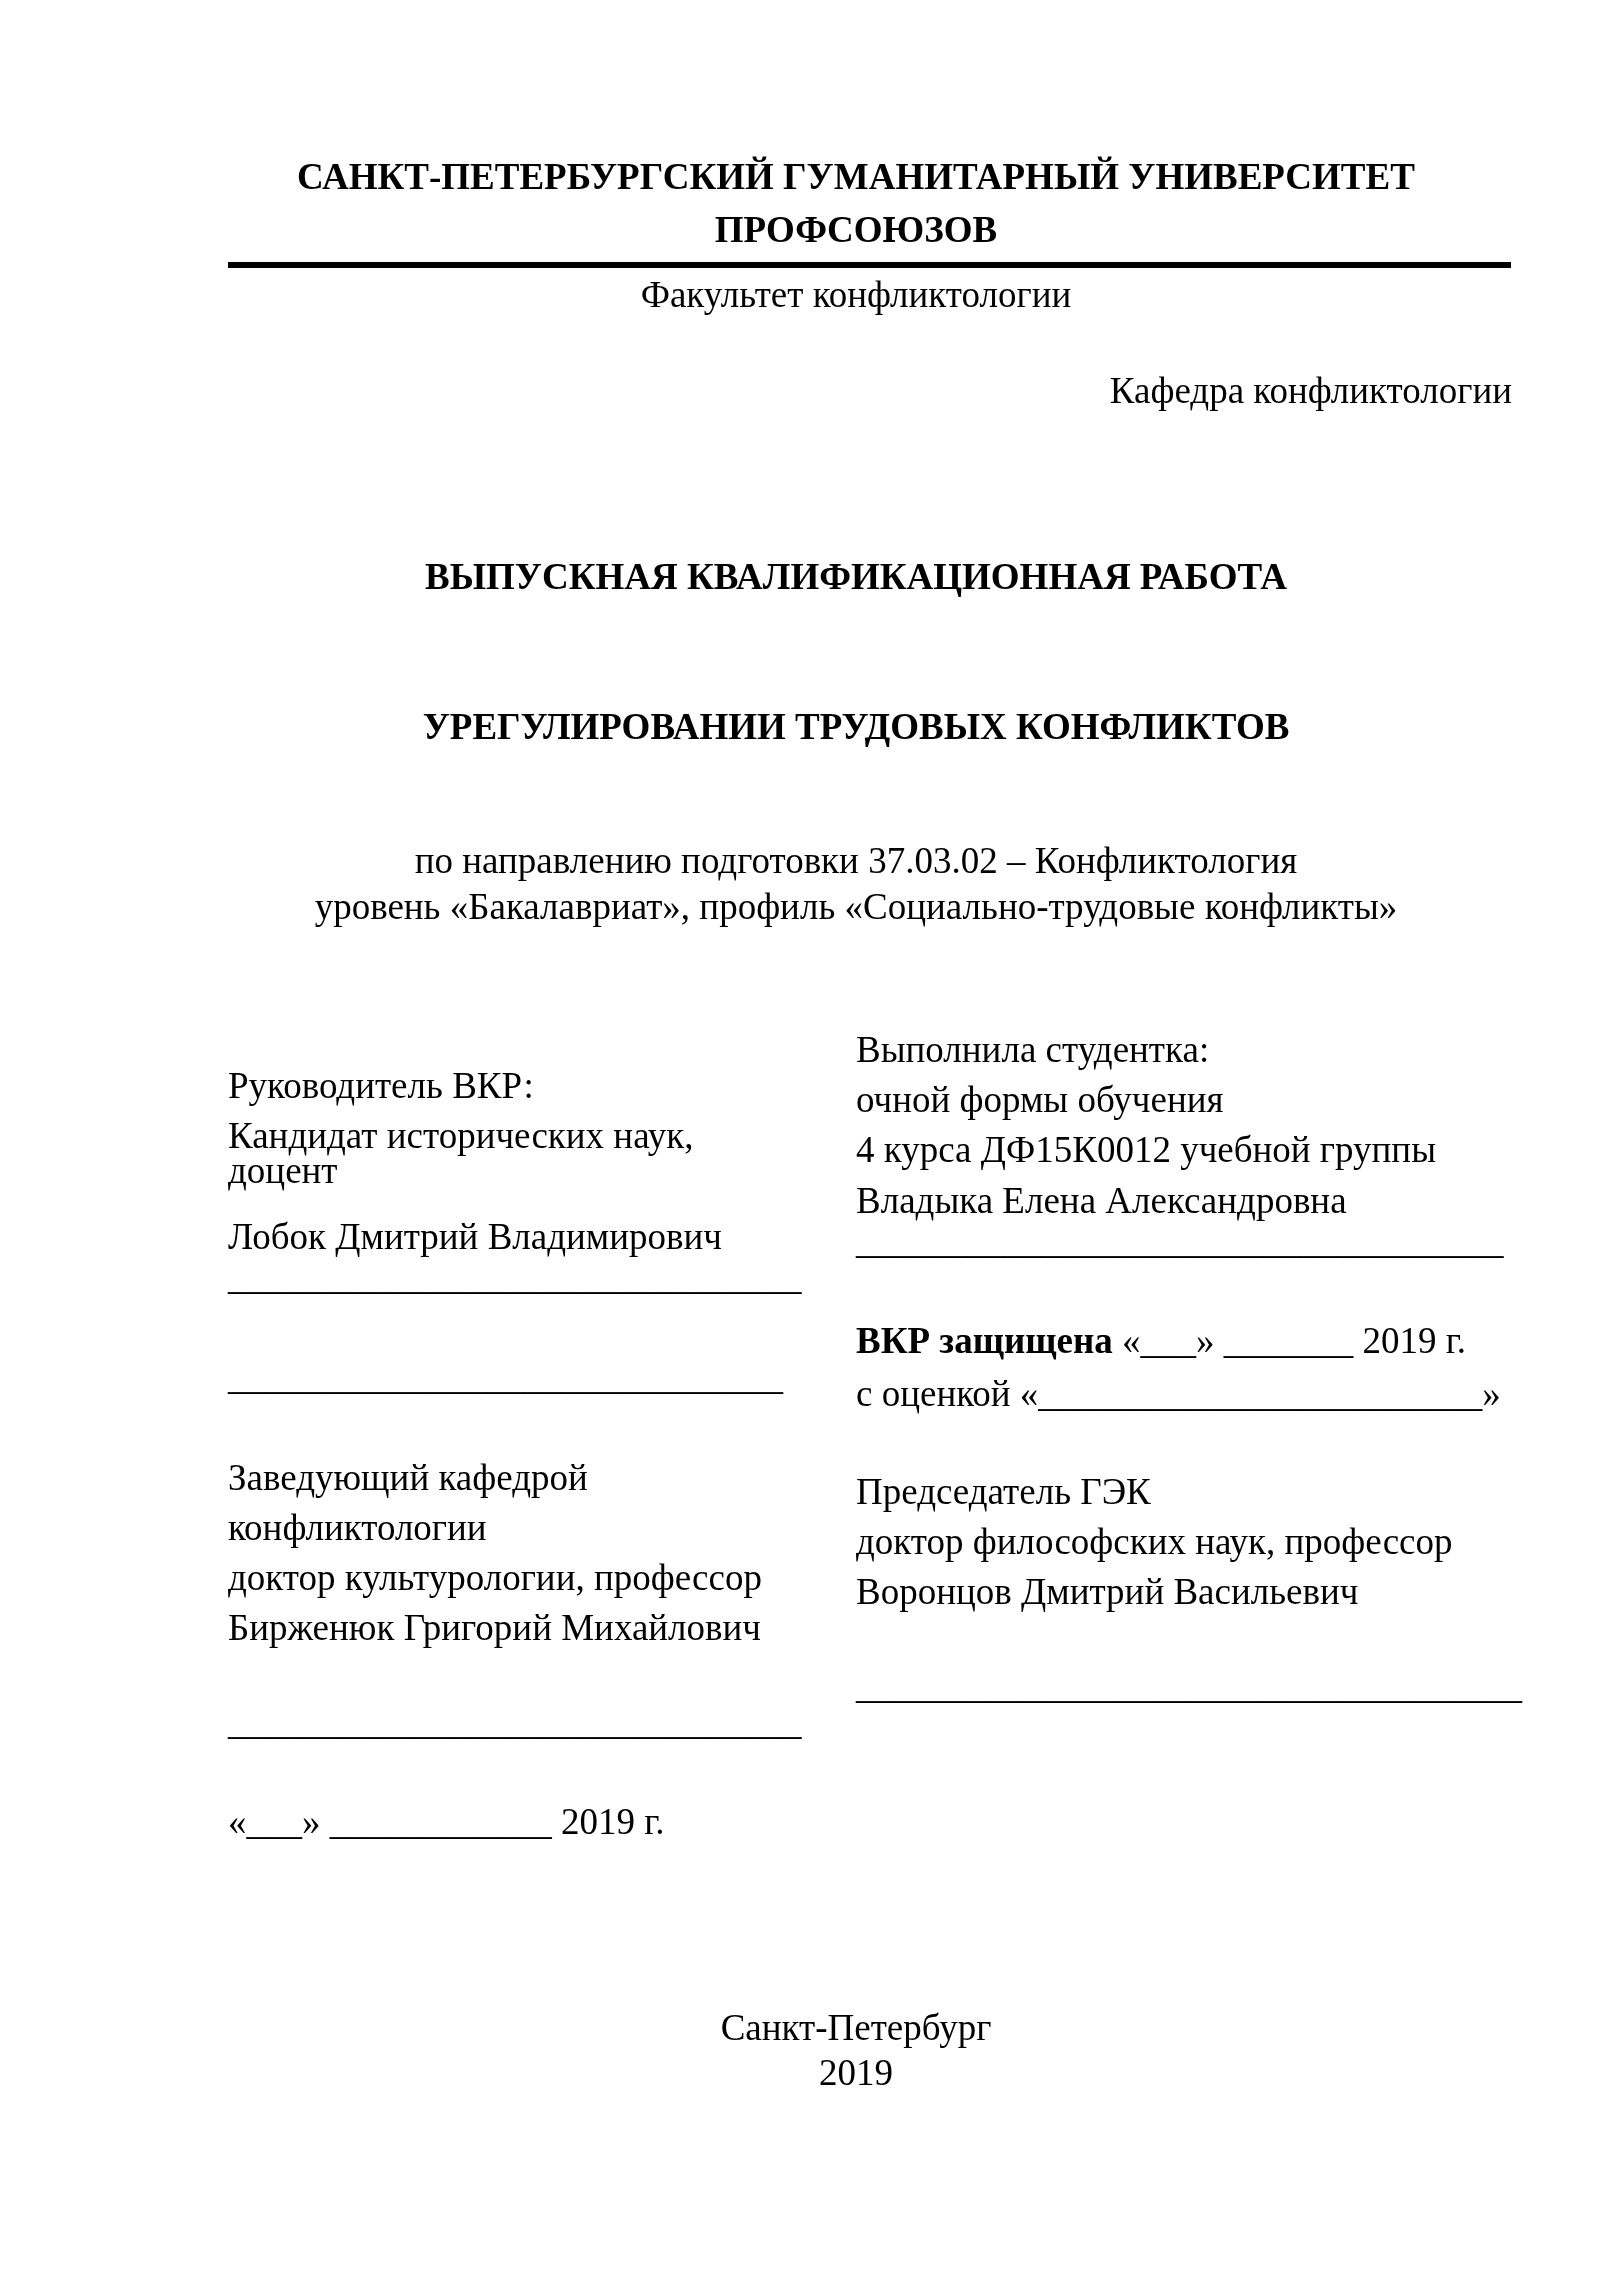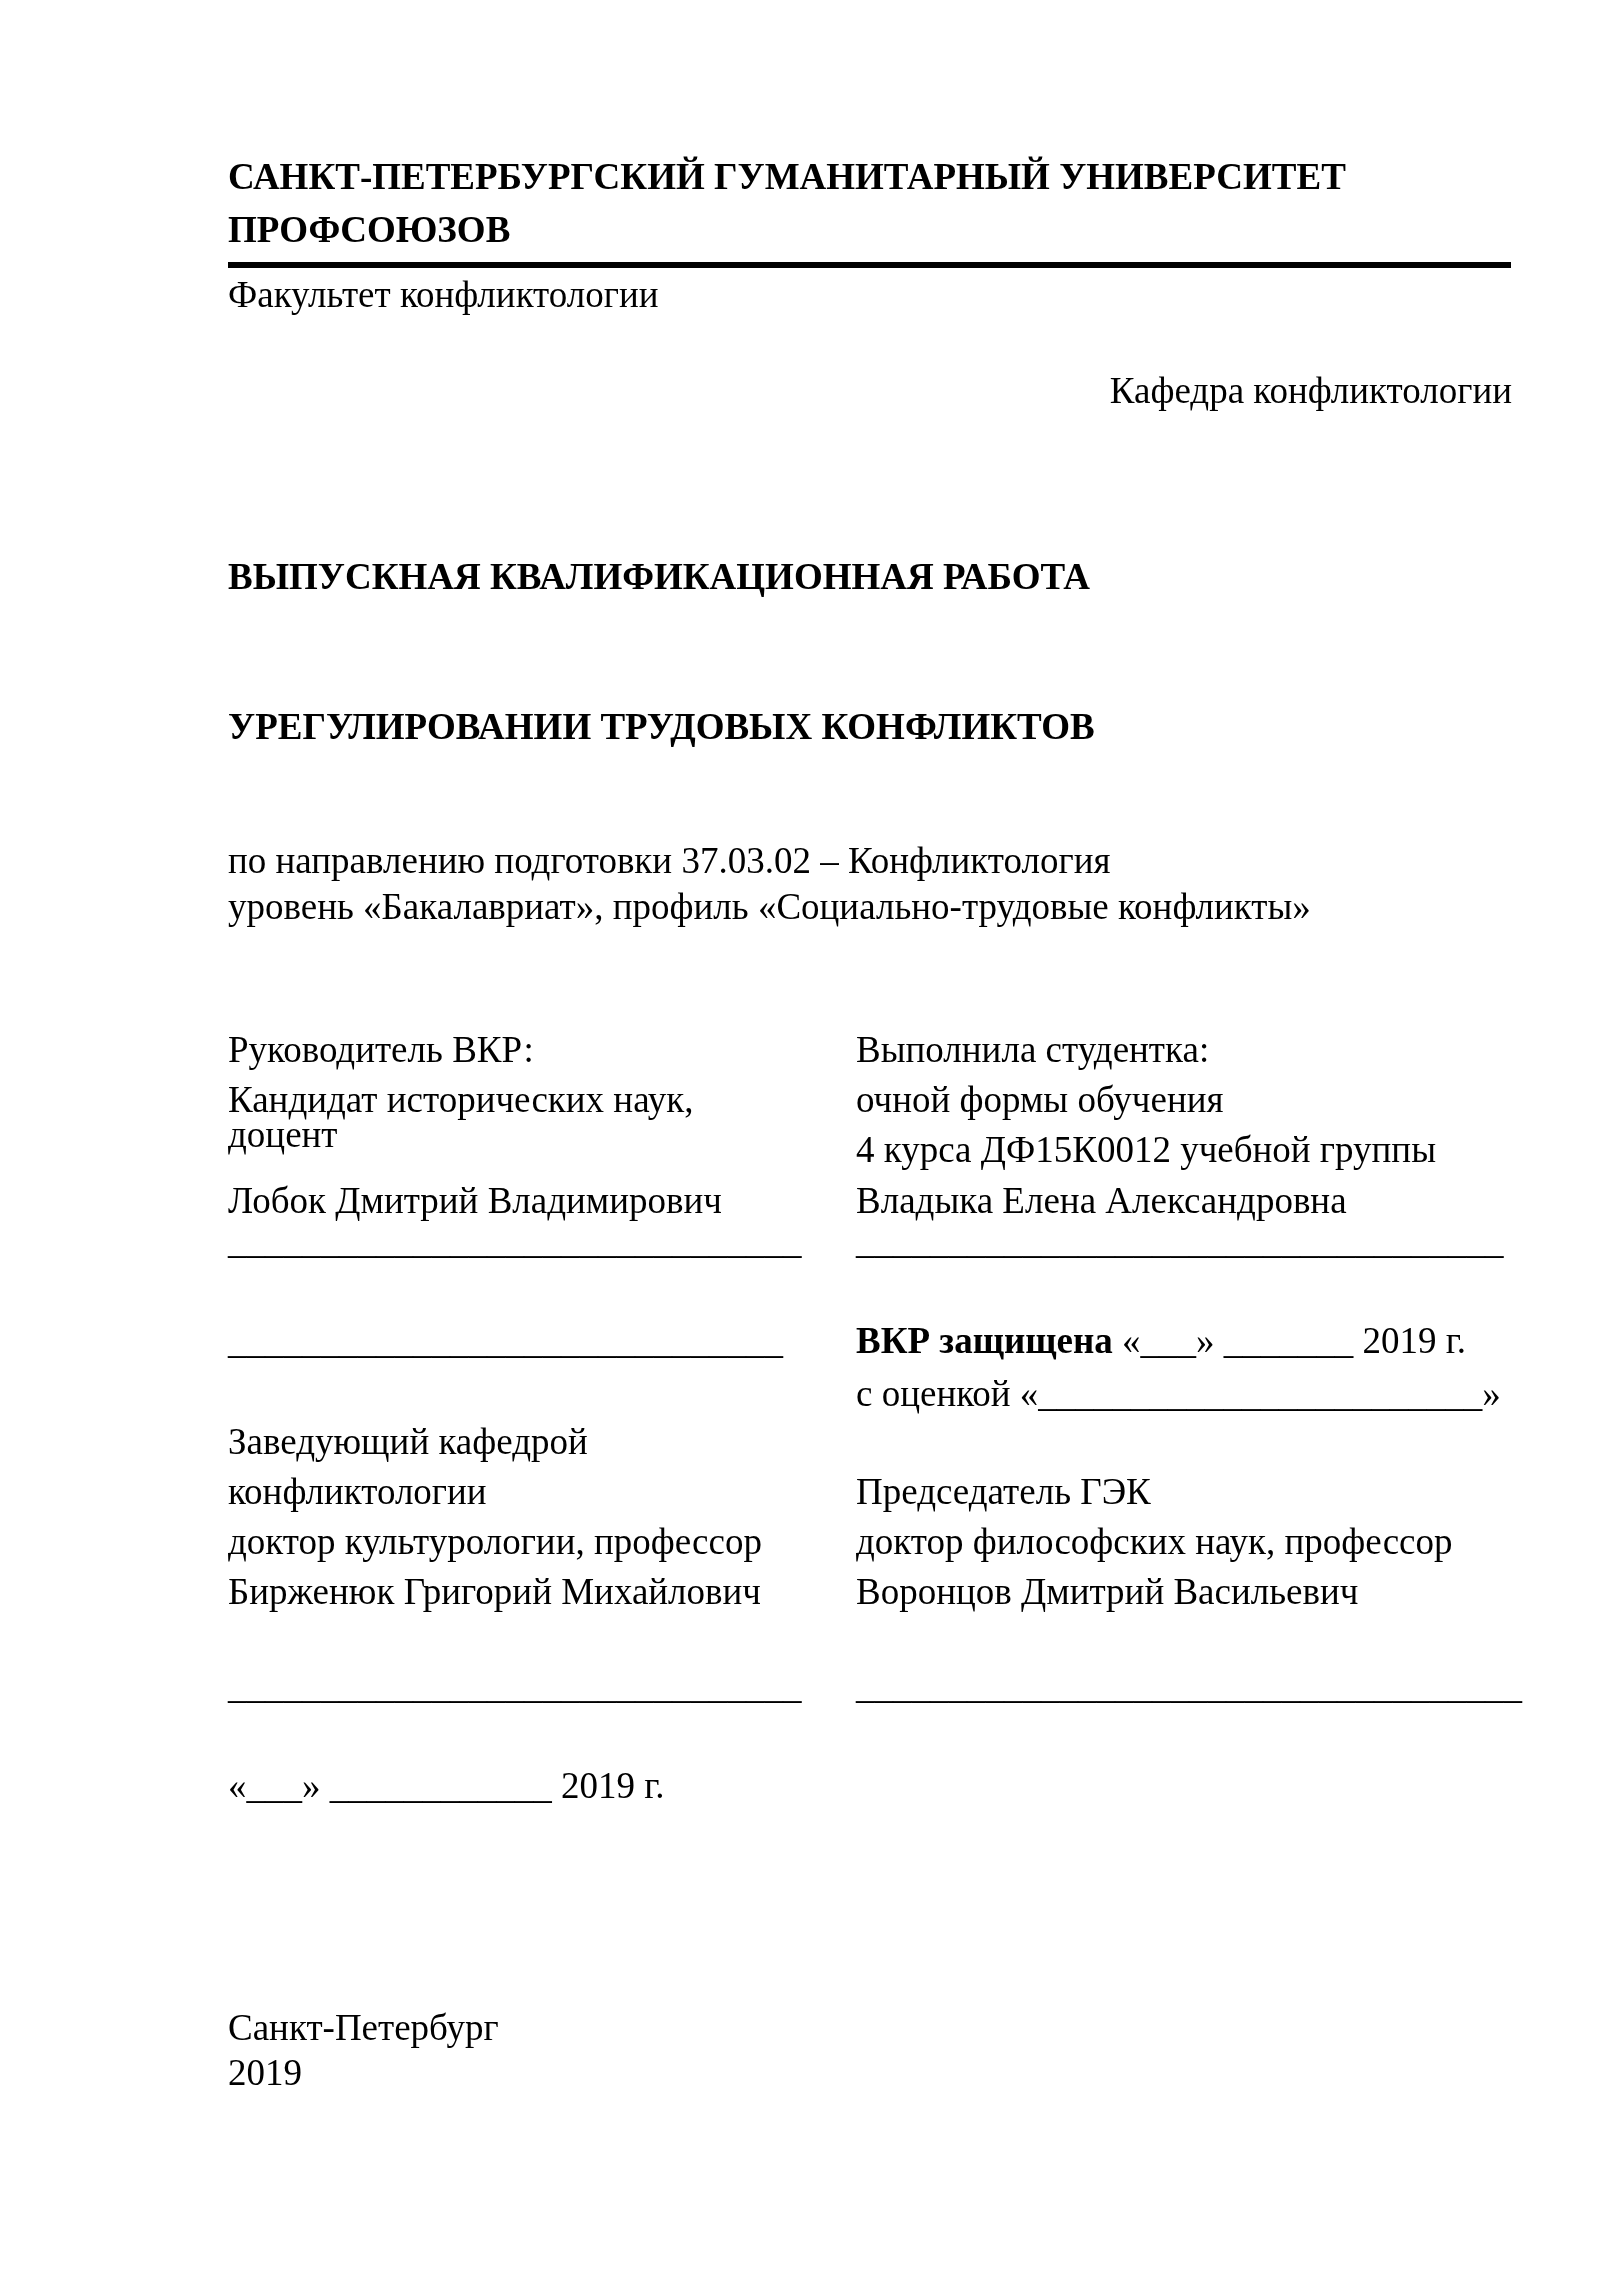--- a/index.html
+++ b/index.html
@@ -12,23 +12,23 @@
     font-family: "Liberation Serif", "DejaVu Serif", serif;
     overflow: hidden;
   }
   .line {
     position: absolute;
     font-size: 37px;
     line-height: 1;
     white-space: nowrap;
   }
   .b { font-weight: bold; }
-  .center  { left: 228px; width: 1280px; }
+  .center  { left: 216px; width: 1280px; text-align: center; }
   .rightal { left: 232px; width: 1280px; text-align: right; }
-  .colL { left: 228px; }
+  .colL { left: 228px; margin-top: 36px; }
   .colR { left: 856px; }
   .rule {
     position: absolute;
     left: 228px;
     top: 262px;
     width: 1283px;
     height: 6.3px;
     background: #000000;
   }
 </style>

